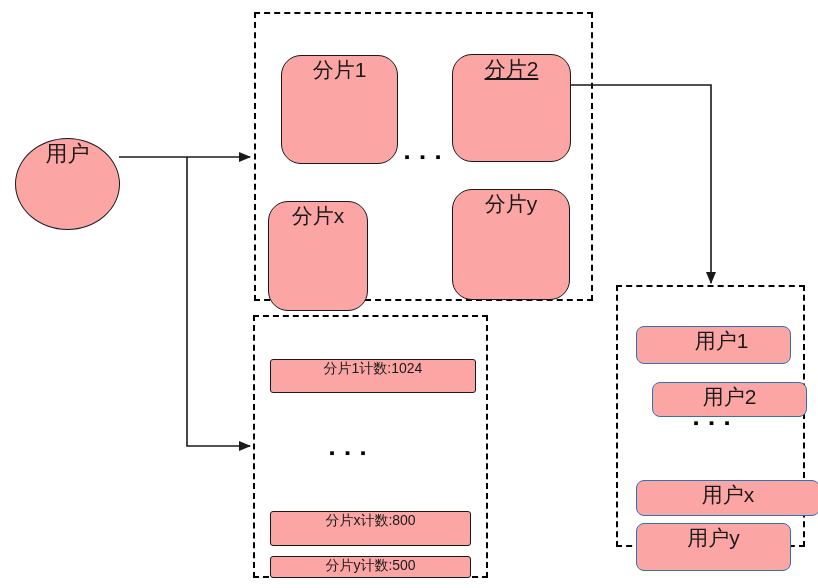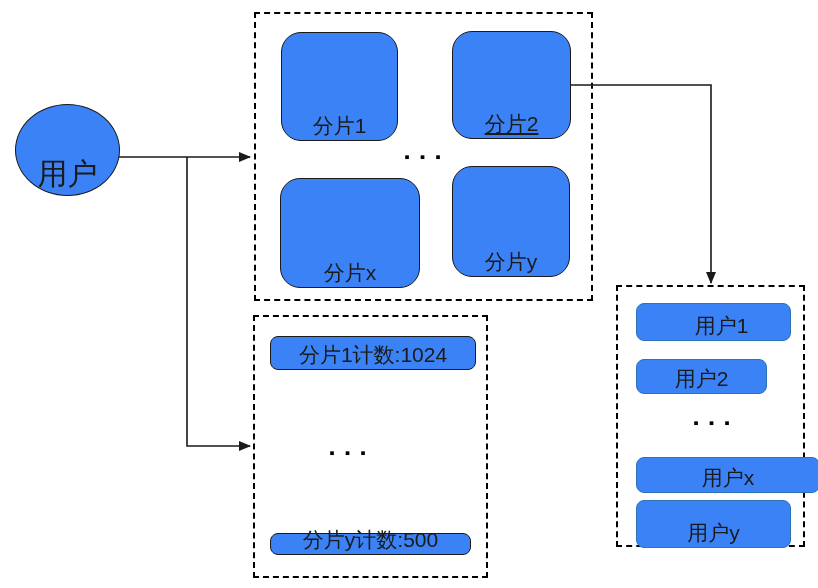--- a/index.html
+++ b/index.html
@@ -6,32 +6,32 @@
   .canvas{
     position:relative;width:818px;height:588px;background:#ffffff;
     font-family:"Liberation Sans","DejaVu Sans",sans-serif;color:#1a1a1a;
     overflow:hidden;
   }
   .panel{
     position:absolute;border:2px dashed #000;background:transparent;z-index:1;
     box-sizing:border-box;
   }
   .node{
-    position:absolute;display:flex;align-items:flex-end;justify-content:center;
-    background:#3b82f6;box-sizing:border-box;z-index:10;white-space:nowrap;
+    position:absolute;display:flex;align-items:flex-start;justify-content:center;
+    background:#fca5a5;box-sizing:border-box;z-index:10;white-space:nowrap;margin-top:23px;
   }
   .user-circle{
     border:1.5px solid #1a1a1a;border-radius:50%;
-    left:15px;top:104px;width:105px;height:92px;font-size:30px;
+    left:15px;top:115px;width:105px;height:92px;font-size:22px;
   }
   .shard{
     border:1.5px solid #1a1a1a;border-radius:20px;font-size:21px;
   }
   .count{
-    border:1.5px solid #1a1a1a;border-radius:8px;font-size:21px;
+    border:1.5px solid #1a1a1a;border-radius:3px;font-size:14px;
   }
   .ubox{
     border:1.5px solid #2e74b5;border-radius:8px;font-size:21px;
   }
   .dots{
     position:absolute;z-index:10;font-size:15px;font-weight:bold;
     letter-spacing:3px;text-align:center;width:90px;color:#000;
   }
   svg.wires{position:absolute;left:0;top:0;z-index:5;pointer-events:none;}
 </style>
@@ -55,42 +55,45 @@
     <span>用户</span>
   </div>
 
   <div class="panel" style="left:254px;top:12px;width:339px;height:289px;"></div>
   <div class="node shard" style="left:281px;top:32px;width:117px;height:109px;">
     <span>分片1</span>
   </div>
   <div class="node shard" style="left:452px;top:31px;width:119px;height:108px;text-decoration:underline;">
     <span>分片2</span>
   </div>
-  <div class="node shard" style="left:280px;top:178px;width:140px;height:110px;">
+  <div class="node shard" style="left:268px;top:178px;width:100px;height:110px;">
     <span>分片x</span>
   </div>
   <div class="node shard" style="left:452px;top:166px;width:118px;height:111px;">
     <span>分片y</span>
   </div>
   <div class="dots" style="left:379px;top:148px;">▪ ▪ ▪</div>
 
   <div class="panel" style="left:253px;top:315px;width:235px;height:263px;"></div>
   <div class="node count" style="left:270px;top:336px;width:206px;height:34px;">
     <span>分片1计数:1024</span>
   </div>
+  <div class="node count" style="left:270px;top:488px;width:201px;height:35px;">
+    <span>分片x计数:800</span>
+  </div>
   <div class="node count" style="left:270px;top:533px;width:201px;height:22px;">
     <span>分片y计数:500</span>
   </div>
   <div class="dots" style="left:304px;top:444px;">▪ ▪ ▪</div>
 
   <div class="panel" style="left:616px;top:285px;width:189px;height:262px;"></div>
   <div class="node ubox" style="left:636px;top:303px;width:155px;height:38px;padding-left:16px;">
     <span>用户1</span>
   </div>
-  <div class="node ubox" style="left:636px;top:359px;width:131px;height:35px;">
+  <div class="node ubox" style="left:652px;top:359px;width:155px;height:35px;">
     <span>用户2</span>
   </div>
   <div class="node ubox" style="left:636px;top:457px;width:184px;height:36px;">
     <span>用户x</span>
   </div>
   <div class="node ubox" style="left:636px;top:500px;width:155px;height:48px;">
     <span>用户y</span>
   </div>
   <div class="dots" style="left:668px;top:414px;">▪ ▪ ▪</div>
 

